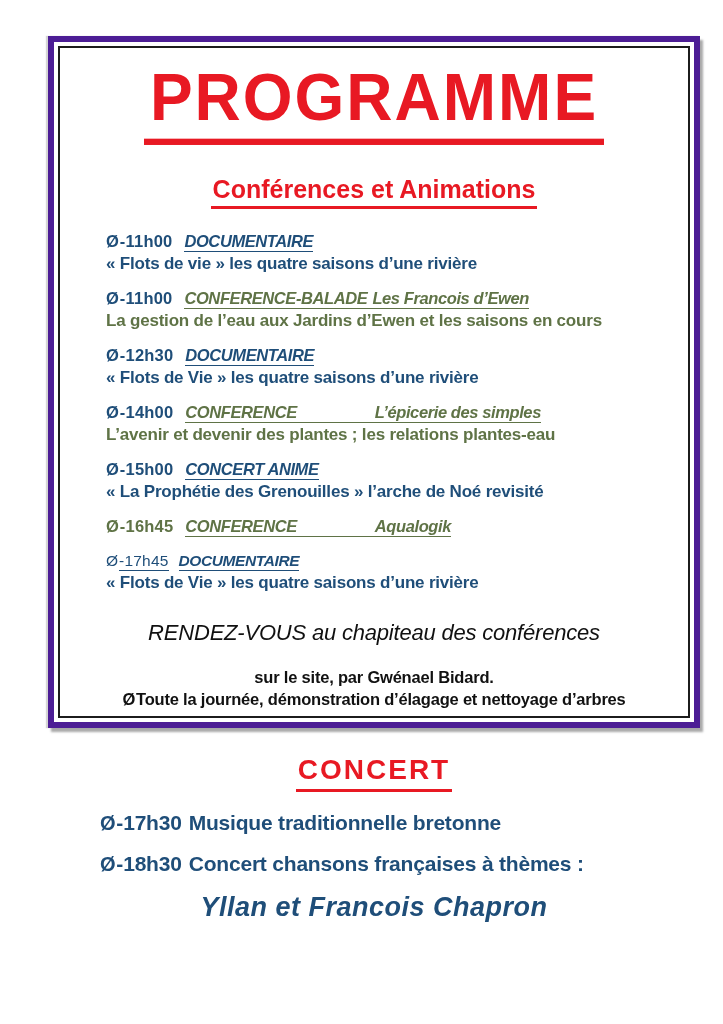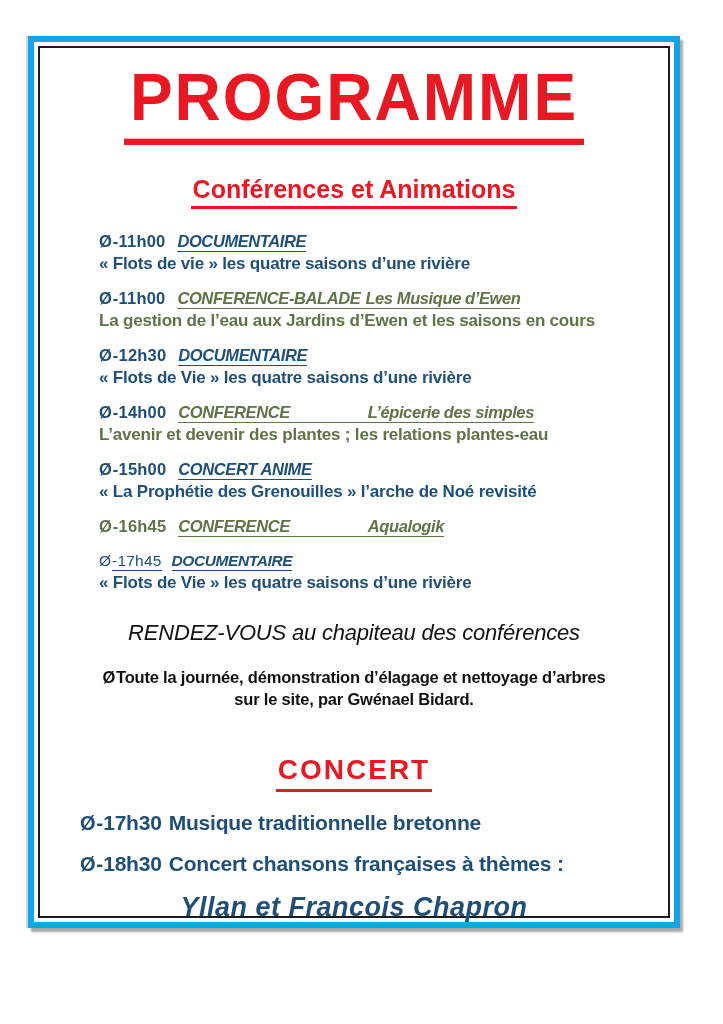--- a/index.html
+++ b/index.html
@@ -4,23 +4,23 @@
 <style>
   * { margin: 0; padding: 0; box-sizing: border-box; }
   html, body {
     width: 723px; height: 1024px;
     background: #ffffff;
     font-family: "Liberation Sans", sans-serif;
     overflow: hidden;
   }
   .sheet-outer {
     position: absolute;
-    left: 28px; top: 36px;
-    width: 652px; height: 892px;
-    border: 6px solid #0ea5e9;
+    left: 48px; top: 36px;
+    width: 652px; height: 692px;
+    border: 6px solid #4c1d95;
     padding: 4px;
     background: #ffffff;
     box-shadow: 3px 4px 2px rgba(100,100,100,0.55), -2px 0 1px rgba(150,150,150,0.4);
   }
   .sheet-inner {
     width: 100%; height: 100%;
     border: 2px solid #1c1c1c;
     background: #ffffff;
     padding: 14px 28px 0 28px;
   }
@@ -47,21 +47,21 @@
   .subtitle span {
     display: inline-block;
     color: var(--red);
     font-size: 25px;
     font-weight: bold;
     border-bottom: 3px solid var(--red);
     padding: 0 2px 2px 2px;
   }
   
   .events { margin: 22px 0 0 18px; }
-  .event { margin-bottom: 13px; margin-left: 13px; }
+  .event { margin-bottom: 13px; }
   .event-head {
     font-size: 16.5px;
     font-weight: bold;
     line-height: 21px;
     white-space: nowrap;
   }
   .bullet { font-weight: bold; margin-right: 1px; }
   .event-time { margin-right: 12px; letter-spacing: 0.2px; }
   .cat-wrap {
     font-style: italic;
@@ -155,21 +155,21 @@
 
       <div class="event">
         <div class="event-head c-navy">
           <span class="bullet">Ø</span><span class="event-time">-11h00</span><span class="cat-wrap"><span>DOCUMENTAIRE</span></span>
         </div>
         <div class="event-desc c-navy">« Flots de vie » les quatre saisons d’une rivière</div>
       </div>
 
       <div class="event">
         <div class="event-head c-navy">
-          <span class="bullet">Ø</span><span class="event-time">-11h00</span><span class="cat-wrap c-olive"><span>CONFERENCE-BALADE</span><span class="cat-gap-sm"></span><span>Les Musique d’Ewen</span></span>
+          <span class="bullet">Ø</span><span class="event-time">-11h00</span><span class="cat-wrap c-olive"><span>CONFERENCE-BALADE</span><span class="cat-gap-sm"></span><span>Les Francois d’Ewen</span></span>
         </div>
         <div class="event-desc c-olive">La gestion de l’eau aux Jardins d’Ewen et les saisons en cours</div>
       </div>
 
       <div class="event">
         <div class="event-head c-navy">
           <span class="bullet">Ø</span><span class="event-time">-12h30</span><span class="cat-wrap"><span>DOCUMENTAIRE</span></span>
         </div>
         <div class="event-desc c-navy">« Flots de Vie » les quatre saisons d’une rivière</div>
       </div>
@@ -199,22 +199,22 @@
           <span class="bullet">Ø</span><span class="event-time">-17h45</span><span class="cat-wrap"><span>DOCUMENTAIRE</span></span>
         </div>
         <div class="event-desc c-navy">« Flots de Vie » les quatre saisons d’une rivière</div>
       </div>
 
     </div>
 
     <div class="rendezvous">RENDEZ-VOUS au chapiteau des conférences</div>
 
     <div class="allday-note">
+      <div>sur le site, par Gwénael Bidard.</div>
       <div><span class="bullet">Ø</span><span>Toute la journée, démonstration d’élagage et nettoyage d’arbres</span></div>
-      <div>sur le site, par Gwénael Bidard.</div>
     </div>
 
     <div class="concert-title">
       <span>CONCERT</span>
     </div>
 
     <div class="concert-items">
       <div class="concert-item">
         <span class="bullet">Ø</span><span class="ci-time">-17h30</span><span>Musique traditionnelle bretonne</span>
       </div>

